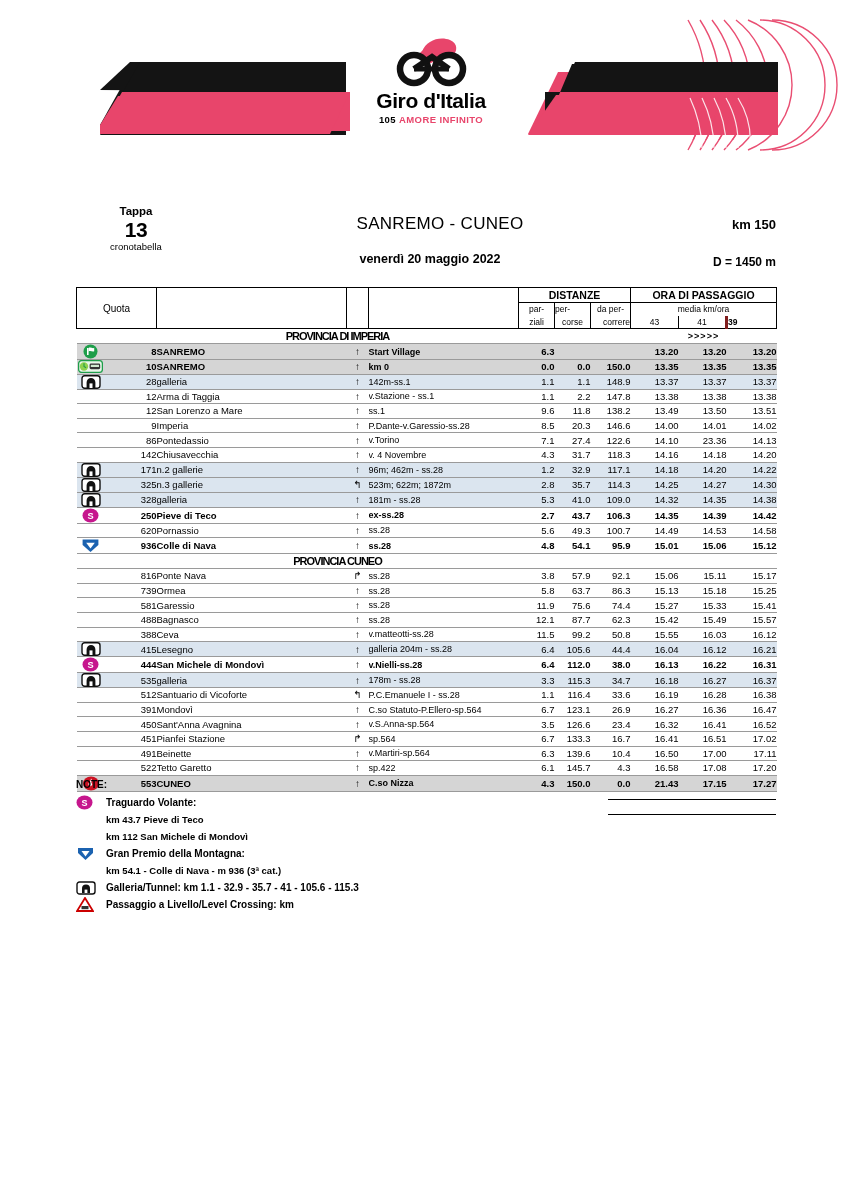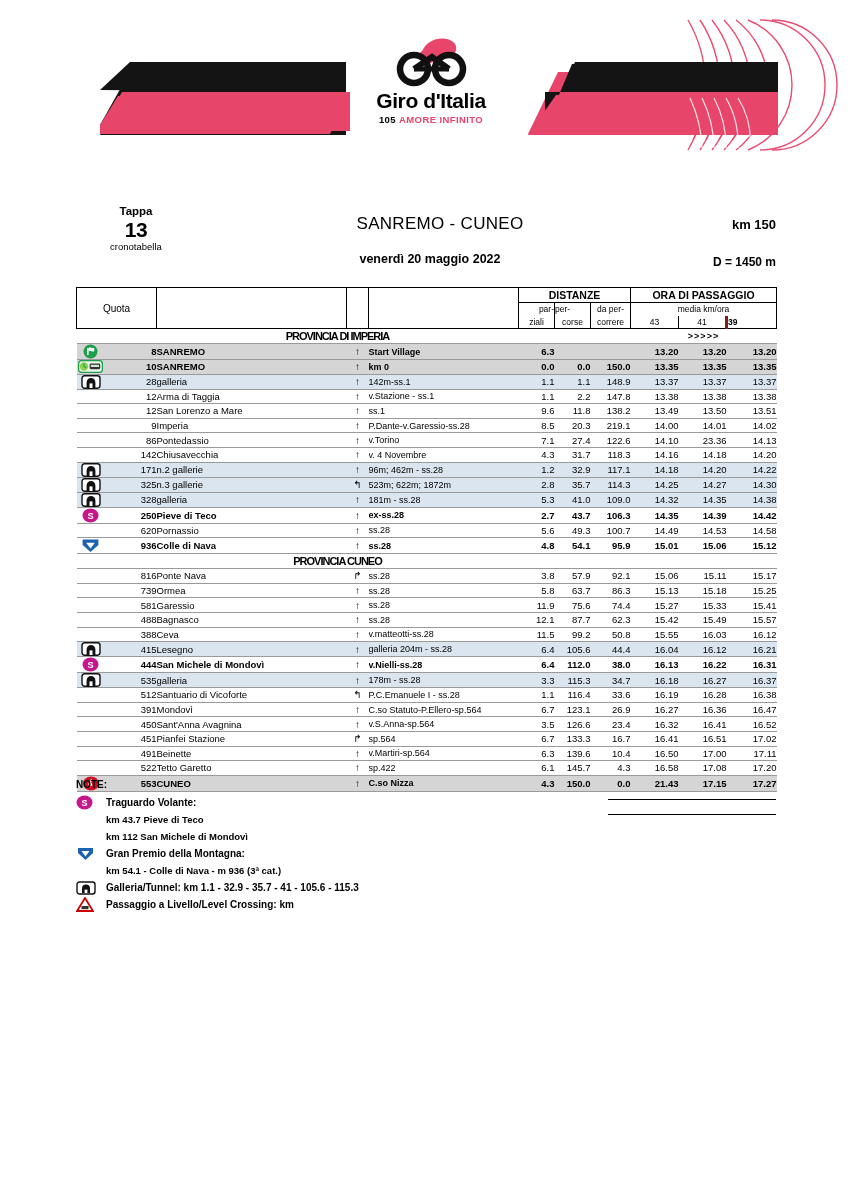--- a/index.html
+++ b/index.html
@@ -281,29 +281,29 @@
   <thead>
     <tr class="grp">
       <td colspan="2" rowspan="3" class="hdr-box" style="text-align:center;font-size:10px;">Quota</td>
       <td rowspan="3" class="hdr-box"></td>
       <td rowspan="3" class="hdr-box"></td>
       <td rowspan="3" class="hdr-box"></td>
       <td colspan="3" class="hdr-box hdr-title" style="text-align:center;">DISTANZE</td>
       <td colspan="3" class="hdr-box hdr-title" style="text-align:center;">ORA DI PASSAGGIO</td>
     </tr>
     <tr class="sub">
-      <td class="hdr-sm" style="text-align:right;border-left:1.4px solid #000;margin-left:44px;">par-</td>
+      <td class="hdr-sm" style="text-align:center;border-left:1.4px solid #000;margin-left:44px;">par-</td>
       <td class="hdr-sm" style="text-align:left;border-left:1px solid #000;">per-</td>
       <td class="hdr-sm" style="text-align:center;border-left:1px solid #000;border-right:1.4px solid #000;">da per-</td>
       <td colspan="3" class="hdr-sm" style="text-align:center;border-right:1.4px solid #000;">media km/ora</td>
     </tr>
     <tr class="subb">
       <td class="hdr-sm" style="text-align:center;border-left:1.4px solid #000;border-bottom:1.4px solid #000;">ziali</td>
       <td class="hdr-sm" style="text-align:center;border-left:1px solid #000;border-bottom:1.4px solid #000;">corse</td>
-      <td class="hdr-sm" style="text-align:center;border-left:1px solid #000;border-right:1.4px solid #000;border-bottom:1.4px solid #000;margin-left:28px;">correre</td>
+      <td class="hdr-sm" style="text-align:right;border-left:1px solid #000;border-right:1.4px solid #000;border-bottom:1.4px solid #000;margin-left:28px;">correre</td>
       <td class="hdr-sm" style="text-align:center;border-bottom:1.4px solid #000;">43</td>
       <td class="hdr-sm" style="text-align:center;border-left:1px solid #000;border-bottom:1.4px solid #000;">41</td>
       <td class="hdr-sm" style="text-align:left;border-left:3px solid #7f1d1d;border-right:1.4px solid #000;border-bottom:1.4px solid #000;font-weight:bold;">39</td>
     </tr>
   </thead>
   <tbody id="tbody">
         <tr class="province">
           <td colspan="2" style="border-top:1.6px solid #000;"></td>
           <td colspan="3" class="gt">PROVINCIA DI IMPERIA</td>
           <td colspan="3" style="border-top:1.6px solid #000;"></td>
@@ -389,21 +389,21 @@
           <td class="num">13.51</td>
         </tr>
         <tr class="">
           <td class="iconc"></td>
           <td class="quota">9</td>
           <td class="loc">Imperia</td>
           <td class="arrow">↑</td>
           <td class="road">P.Dante-v.Garessio-ss.28</td>
           <td class="num">8.5</td>
           <td class="num">20.3</td>
-          <td class="num">219.1</td>
+          <td class="num">146.6</td>
           <td class="num">14.00</td>
           <td class="num">14.01</td>
           <td class="num">14.02</td>
         </tr>
         <tr class="">
           <td class="iconc"></td>
           <td class="quota">86</td>
           <td class="loc">Pontedassio</td>
           <td class="arrow">↑</td>
           <td class="road">v.Torino</td>

